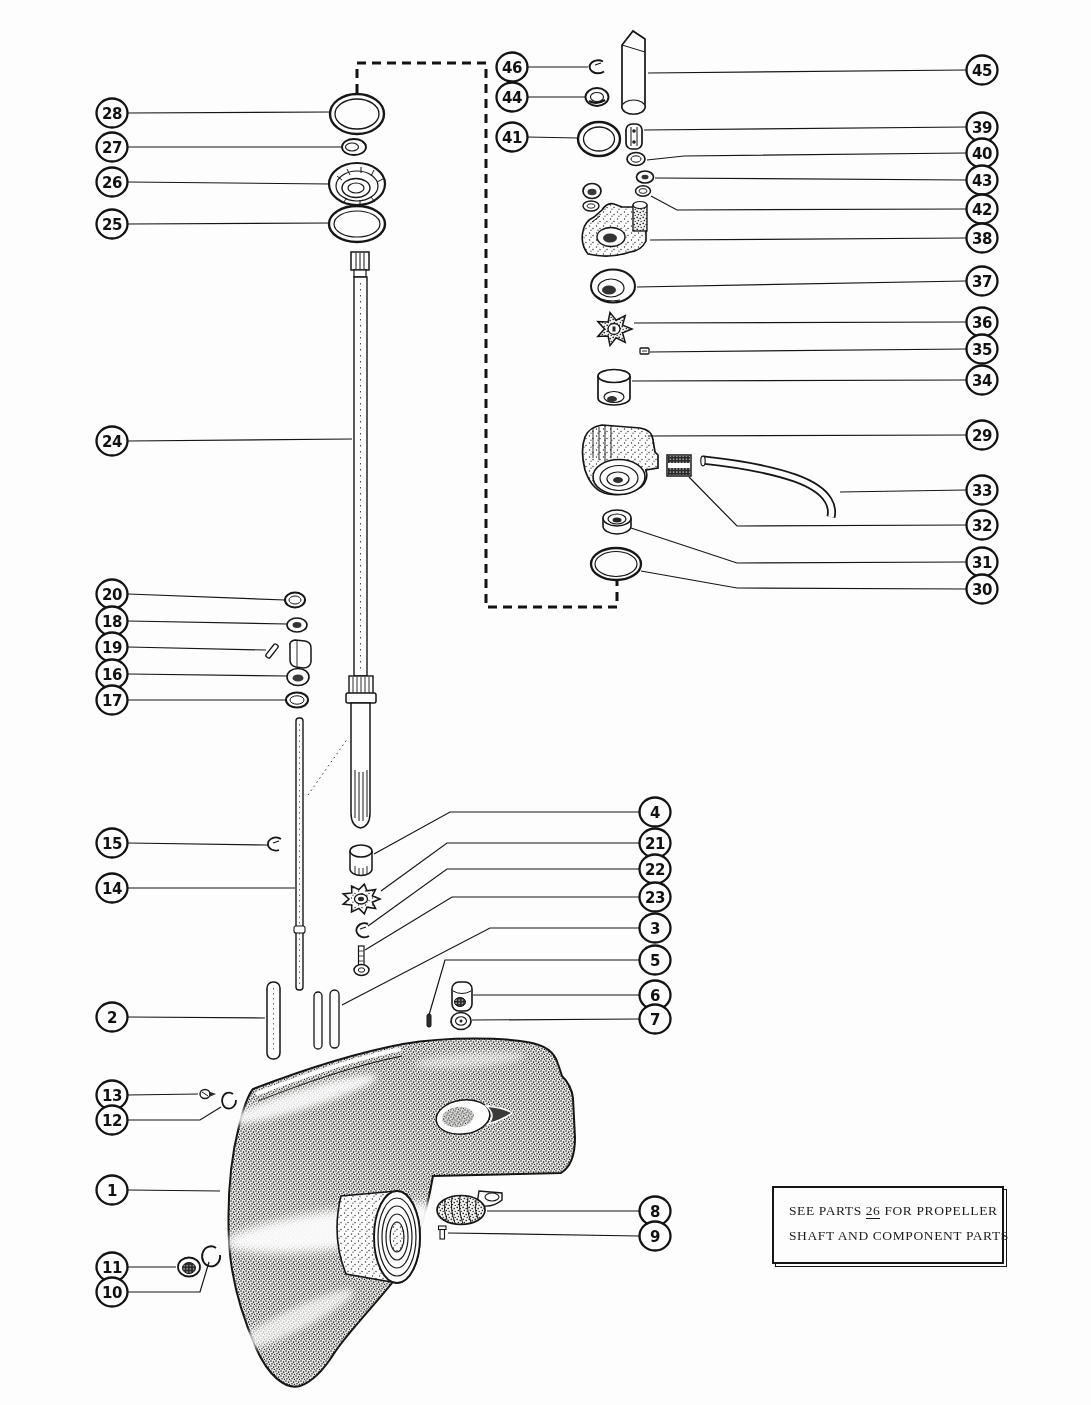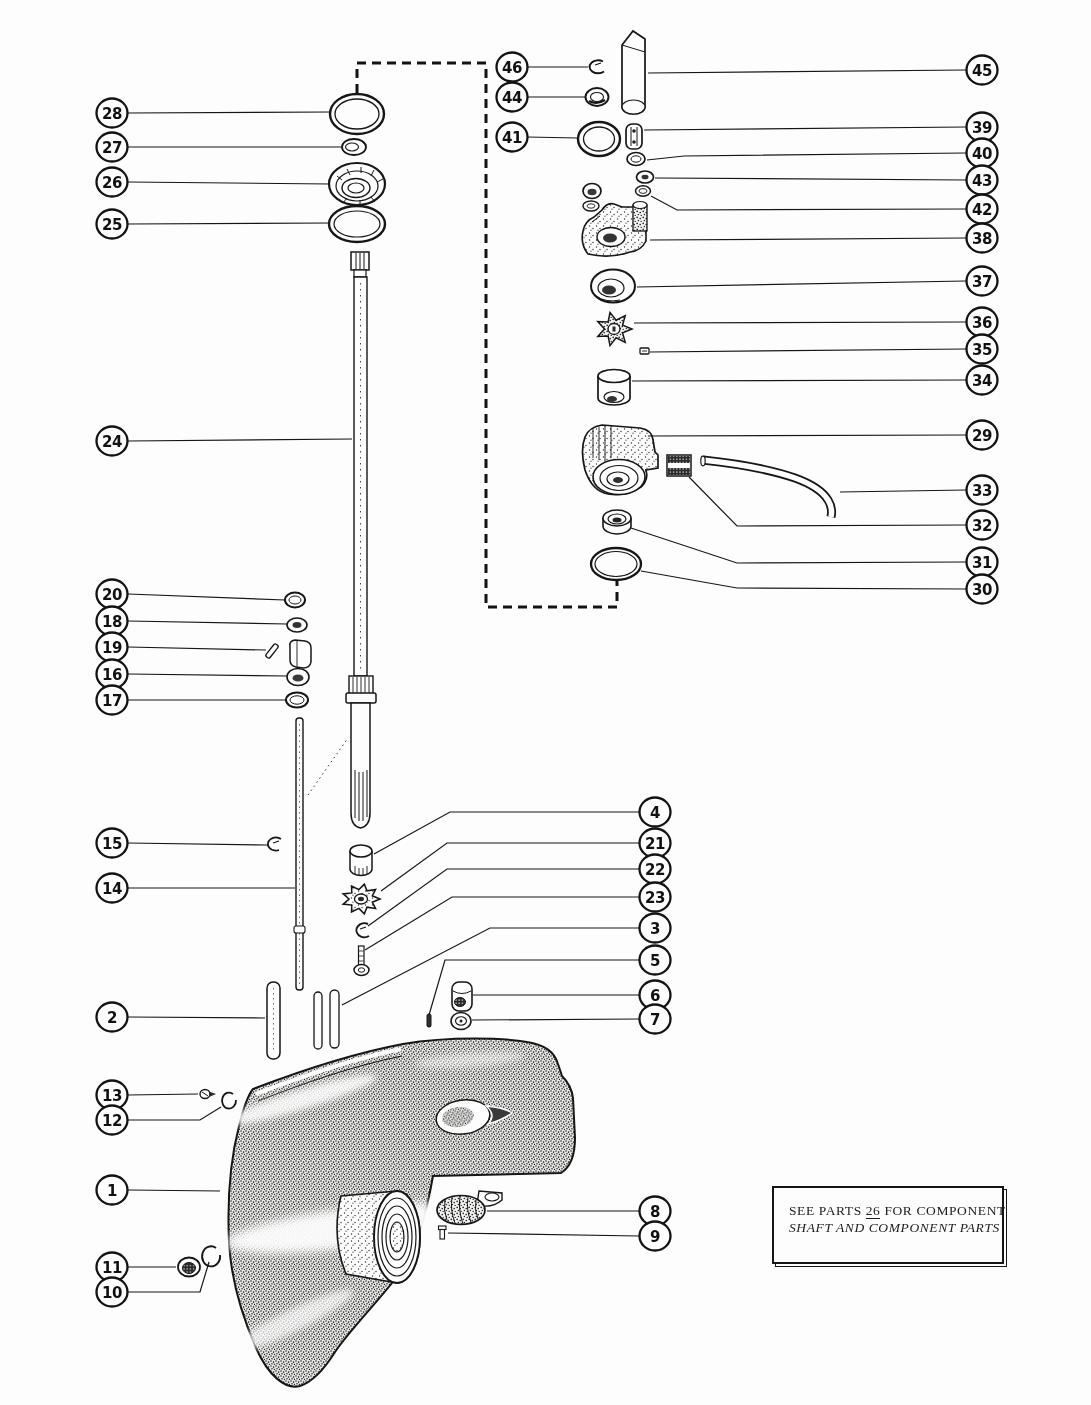--- a/index.html
+++ b/index.html
@@ -12,21 +12,21 @@
   .co-num{font-family:"DejaVu Sans",sans-serif;font-weight:bold;font-size:15px;
           text-anchor:middle;fill:#111;letter-spacing:-0.5px;}
   .dashed{stroke:#131313;stroke-width:3;fill:none;stroke-dasharray:9 6;}
   .wt{fill:#fdfdfd;stroke:#161616;}
   .note-box{position:absolute;left:772px;top:1186px;width:228px;height:74px;
             border:2px solid #161616;box-shadow:3px 3px 0 -1px #fdfdfd,3px 3px 0 0 #161616;
             background:#fdfdfd;color:#1c1c1c;
             font-family:"Liberation Serif",serif;font-size:13.5px;letter-spacing:0.6px;}
   .note-line{padding-left:15px;white-space:nowrap;}
   .note-line.l1{margin-top:15px;}
-  .note-line.l2{margin-top:1px;font-style:italic;}
+  .note-line.l2{margin-top:9px;}
   .pg-underline{border-bottom:1.5px solid #1c1c1c;}
 </style>
 </head>
 <body>
 
 <div class="page">
 <svg id="diagram" width="1091" height="1405" viewBox="0 0 1091 1405">
   <defs>
     <pattern id="stipD" width="5" height="5" patternUnits="userSpaceOnUse">
       <rect width="5" height="5" fill="#e7e7e5"></rect>
@@ -610,16 +610,16 @@
         </g>
         <g>
           <polyline points="639,1236 448,1233" class="leader"></polyline>
           <ellipse cx="655" cy="1236" rx="15.5" ry="14.5" class="co-circle"></ellipse>
           <text x="655" y="1241.5" class="co-num">9</text>
         </g>
       </g>
 </svg>
 
 <div class="note-box">
-  <div class="note-line l1"><span>SEE PARTS </span><span class="pg-underline">26</span><span> FOR COMPONENT</span></div>
+  <div class="note-line l1"><span>SEE PARTS </span><span class="pg-underline">26</span><span> FOR PROPELLER</span></div>
   <div class="note-line l2">SHAFT AND COMPONENT PARTS</div>
 </div>
 </div>
 
 </body></html>

